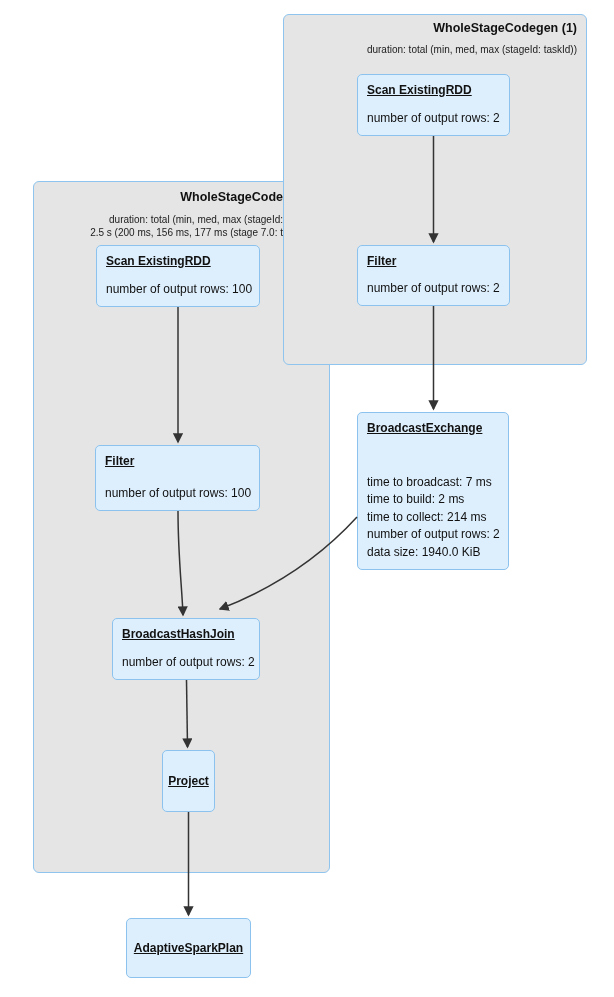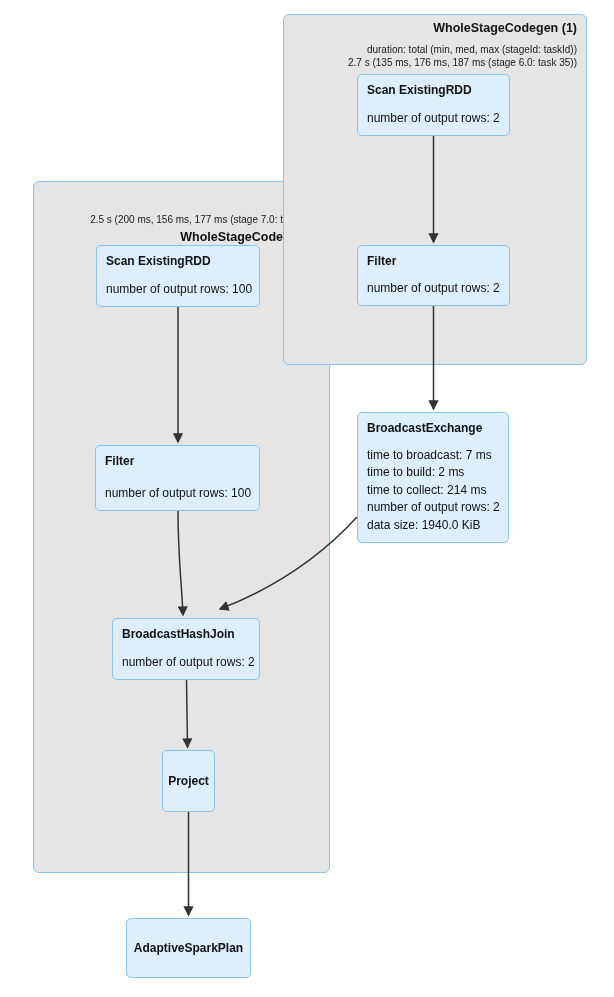--- a/index.html
+++ b/index.html
@@ -25,72 +25,72 @@
     font-size:12.5px;font-weight:bold;line-height:14px;
     white-space:nowrap;color:#111;
   }
   .cluster-duration{
     position:absolute;
     font-size:10px;line-height:13px;
     text-align:right;white-space:nowrap;color:#1b1b1b;
   }
   .cluster-right .cluster-title{right:9px;top:6px;}
   .cluster-right .cluster-duration{right:9px;top:28px;}
-  .cluster-left .cluster-title{right:46px;top:8px;margin-top:40px;}
+  .cluster-left .cluster-title{right:46px;top:8px;}
   .cluster-left .cluster-duration{right:46px;top:31px;}
   .node{
     position:absolute;z-index:3;
     background:#ddeffd;
     border:1px solid #8cc3ee;
     border-radius:5px;
     box-sizing:border-box;
     display:flex;flex-direction:column;justify-content:space-between;
     padding:8px 9px;
     font-size:12px;color:#111;
   }
-  .node .ntitle{font-weight:bold;line-height:14px;white-space:nowrap;}
+  .node .ntitle{font-weight:bold;line-height:14px;white-space:nowrap;text-decoration:underline;}
   .node .nmetric{line-height:17.5px;white-space:nowrap;}
   .node.label-only{justify-content:center;align-items:center;}
   #edges{
     position:absolute;left:0;top:0;z-index:4;
     pointer-events:none;
   }
   #edges path.edge{stroke:#333333;stroke-width:1.5;fill:none;}
 </style>
 </head>
 <body>
 
 <div id="canvas">
 
   <div class="cluster cluster-left">
     <div class="cluster-title">WholeStageCode</div>
     <div class="cluster-duration">
+      <div>duration: total (min, med, max (stageId:</div>
       <div>2.5 s (200 ms, 156 ms, 177 ms (stage 7.0: t</div>
     </div>
   </div>
 
   <div class="cluster cluster-right">
     <div class="cluster-title">WholeStageCodegen (1)</div>
     <div class="cluster-duration">
       <div>duration: total (min, med, max (stageId: taskId))</div>
-      <div>2.7 s (135 ms, 176 ms, 187 ms (stage 6.0: task 35))</div>
     </div>
   </div>
 
   <div class="node" style="left:357px;top:74px;width:153px;height:62px;">
     <div class="ntitle">Scan ExistingRDD</div>
     <div class="nmetric">number of output rows: 2</div>
   </div>
 
   <div class="node" style="left:357px;top:245px;width:153px;height:61px;">
     <div class="ntitle">Filter</div>
     <div class="nmetric">number of output rows: 2</div>
   </div>
 
-  <div class="node" style="left:357px;top:412px;width:152px;height:131px;">
+  <div class="node" style="left:357px;top:412px;width:152px;height:158px;">
     <div class="ntitle">BroadcastExchange</div>
     <div>
       <div class="nmetric">time to broadcast: 7 ms</div>
       <div class="nmetric">time to build: 2 ms</div>
       <div class="nmetric">time to collect: 214 ms</div>
       <div class="nmetric">number of output rows: 2</div>
       <div class="nmetric">data size: 1940.0 KiB</div>
     </div>
   </div>
 

